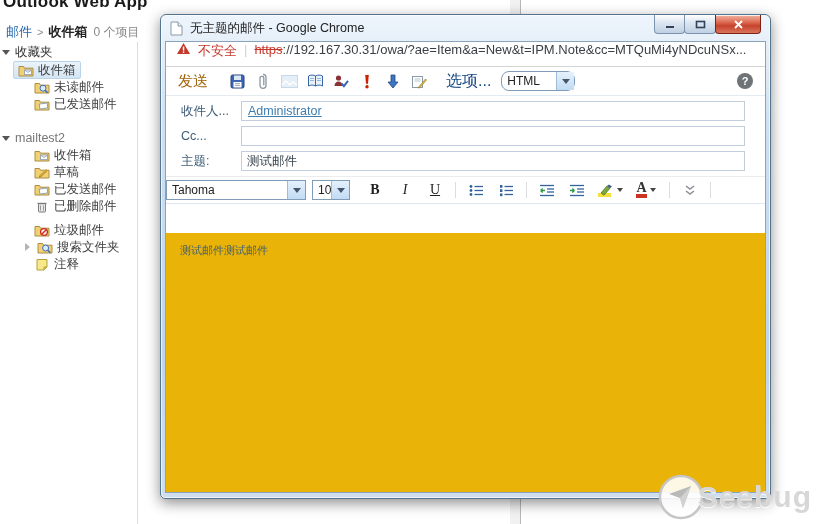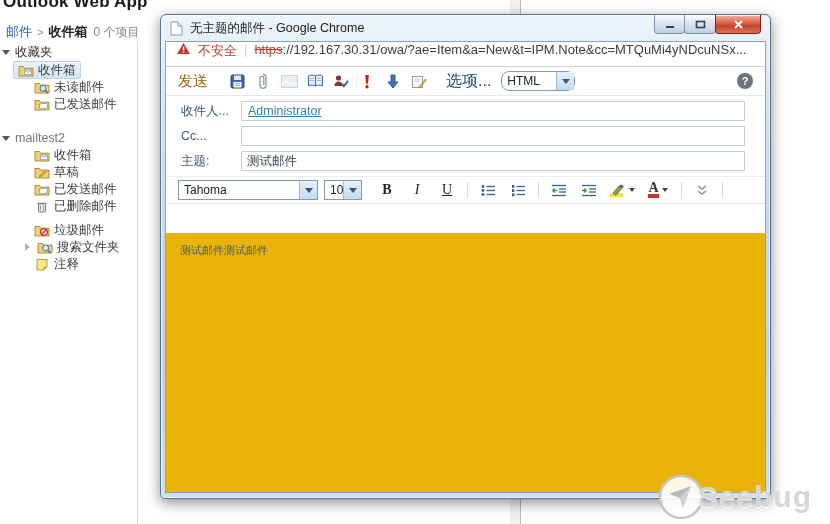--- a/index.html
+++ b/index.html
@@ -67,21 +67,21 @@
   .caret{width:0;height:0;border-left:4px solid transparent;border-right:4px solid transparent;border-top:5px solid #44566e;}
   .mini-caret{width:0;height:0;border-left:3px solid transparent;border-right:3px solid transparent;border-top:4px solid #444;margin-left:3px;}
   
   .frow{display:flex;align-items:center;margin:5px 20px 0 15px;}
   .flabel{width:60px;font-size:12.5px;color:#3f5c77;flex:0 0 auto;}
   .fbox{flex:1;height:20px;border:1px solid #c2cedb;background:#fff;display:flex;align-items:center;box-sizing:border-box;}
   .fbox input{border:none;outline:none;width:100%;height:16px;font-size:12.5px;color:#39444e;
               font-family:"Liberation Sans",sans-serif;padding:0 5px;background:transparent;}
   .recipient-link{font-size:12.5px;color:#3f7dad;text-decoration:underline;padding-left:6px;cursor:pointer;}
   
-  .formatbar{height:26px;display:flex;align-items:center;padding:0 12px;gap:4px;background:#fff;
+  .formatbar{height:26px;display:flex;align-items:center;padding:0 0;gap:4px;background:#fff;
              border-top:1px solid #ececec;border-bottom:1px solid #dfe7f0;margin-top:5px;}
   .fmt-btn{width:26px;height:20px;display:flex;align-items:center;justify-content:center;cursor:pointer;
            font-family:"Liberation Serif",serif;font-size:14px;color:#222;}
   .fmt-sep{width:1px;height:16px;background:#dcdcdc;margin:0 3px;}
   .body-area{position:absolute;left:0;right:0;top:191px;bottom:0;background:#eab308;padding:10px 14px;
              font-size:11px;color:#44606c;cursor:text;}
   
   .watermark{position:absolute;right:18px;bottom:2px;display:flex;align-items:center;z-index:50;}
   .wm-text{font-size:30px;font-weight:bold;color:#d7d7d7;letter-spacing:1px;
            text-shadow:0 1px 0 rgba(255,255,255,.9);margin-left:-8px;}

